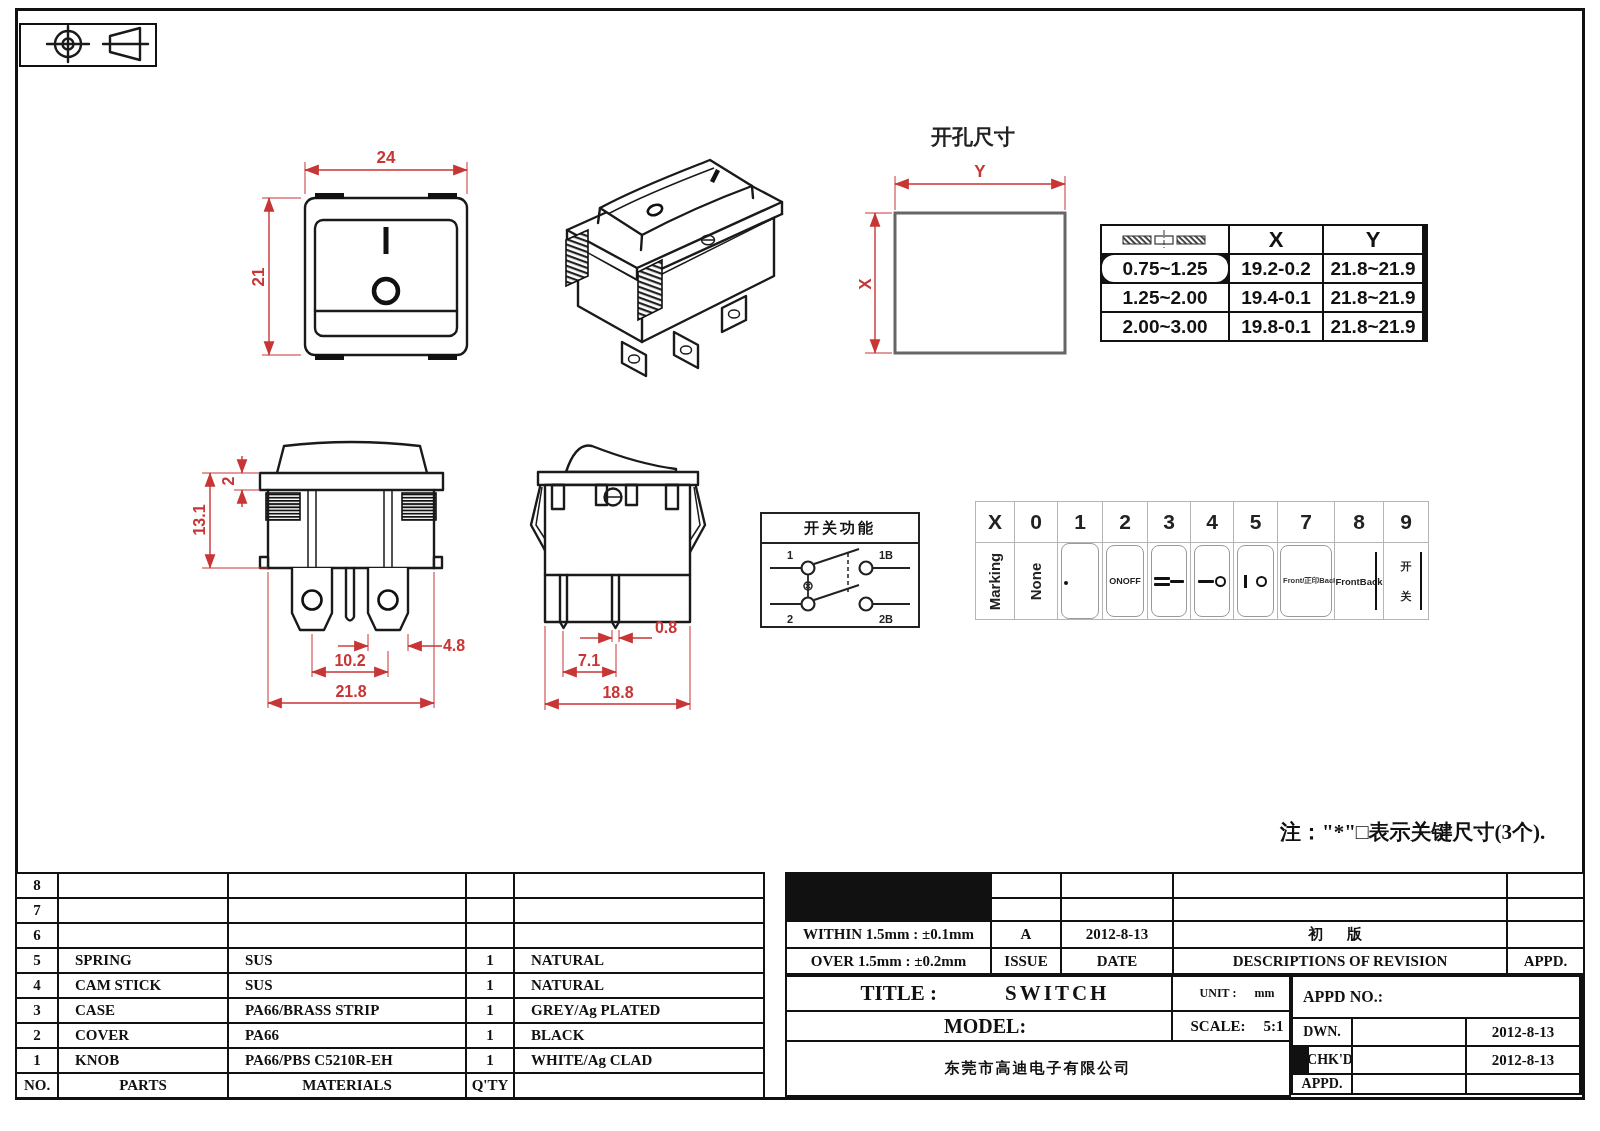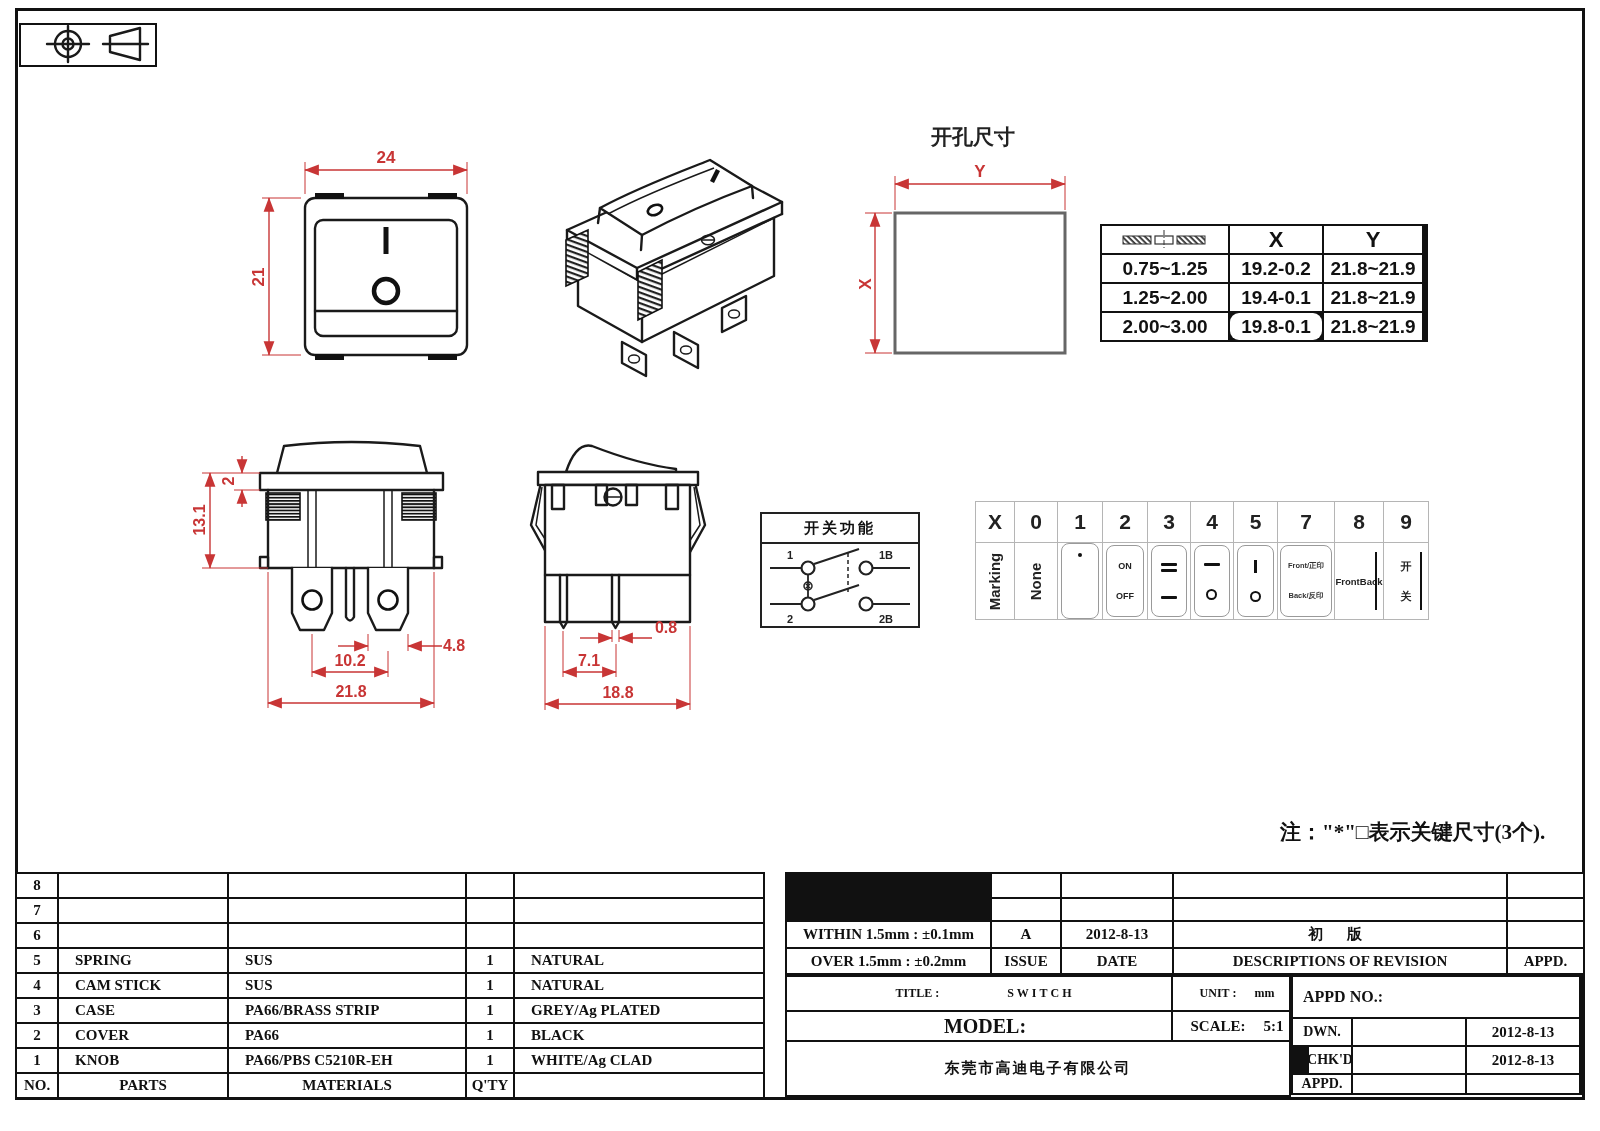--- a/index.html
+++ b/index.html
@@ -14,21 +14,21 @@
   .bgrid>div{background:#fff;display:flex;align-items:center;justify-content:center;
              font-family:"Liberation Serif",serif;font-weight:700;font-size:15px;color:#111;overflow:hidden;}
   .bgrid>div.left{justify-content:flex-start;padding-left:16px;box-sizing:border-box;}
 
   
   .lgrid{display:grid;background:#b5b5b5;padding:1px;gap:1px;box-sizing:border-box;}
   .lgrid>div{background:#fff;display:flex;align-items:center;justify-content:center;position:relative;}
 
   .mk-head{font-size:21px;font-weight:600;color:#222;}
   .mk-box{border:1.5px solid #9a9a9a;border-radius:8px;width:72%;height:60px;display:flex;
-          flex-direction:column;align-items:center;justify-content:space-around;padding:5px 2px;box-sizing:content-box;}
+          flex-direction:row;align-items:center;justify-content:space-around;padding:5px 2px;box-sizing:content-box;}
   .mk-vert{transform:rotate(-90deg);font-size:15px;font-weight:600;white-space:nowrap;color:#222;}
   .mk-onoff{font-size:9px;font-weight:700;color:#222;}
   .mk-tiny{font-size:7.5px;font-weight:600;color:#333;white-space:nowrap;}
   .mk-fb{font-size:9.5px;font-weight:700;color:#222;}
   .mk-cjk{font-size:11px;font-weight:700;color:#222;}
   .hbar{width:16px;height:3px;background:#111;border-radius:1px;}
   .hbar2{display:flex;flex-direction:column;gap:3px;align-items:center;}
   .vbar{width:3px;height:13px;background:#111;}
   .circ{width:11px;height:11px;border:2.5px solid #111;border-radius:50%;box-sizing:border-box;}
   .dot{width:4px;height:4px;background:#111;border-radius:50%;}
@@ -161,28 +161,28 @@
           </pattern>
         </defs>
         <rect x="6" y="6" width="28" height="8" fill="url(#hp2)" stroke="#333" stroke-width="1"></rect>
         <rect x="38" y="6" width="18" height="8" fill="#fff" stroke="#333" stroke-width="1.2"></rect>
         <rect x="60" y="6" width="28" height="8" fill="url(#hp2)" stroke="#333" stroke-width="1"></rect>
         <line x1="47" y1="0" x2="47" y2="20" stroke="#333" stroke-width="1" stroke-dasharray="5,2,1,2"></line>
       </svg>
     </div>
     <div style="font-family:'Liberation Sans',sans-serif;font-size:22px;font-weight:600;">X</div>
     <div style="font-family:'Liberation Sans',sans-serif;font-size:22px;font-weight:600;">Y</div>
-    <div style="font-family:'Liberation Sans',sans-serif;font-size:19px;font-weight:600;">0.75~1.25</div>
+    <div style="font-family:'Liberation Sans',sans-serif;font-size:19px;font-weight:600;border-radius:12px;">0.75~1.25</div>
     <div style="font-family:'Liberation Sans',sans-serif;font-size:19px;font-weight:600;">19.2-0.2</div>
     <div style="font-family:'Liberation Sans',sans-serif;font-size:19px;font-weight:600;">21.8~21.9</div>
     <div style="font-family:'Liberation Sans',sans-serif;font-size:19px;font-weight:600;">1.25~2.00</div>
     <div style="font-family:'Liberation Sans',sans-serif;font-size:19px;font-weight:600;">19.4-0.1</div>
     <div style="font-family:'Liberation Sans',sans-serif;font-size:19px;font-weight:600;">21.8~21.9</div>
     <div style="font-family:'Liberation Sans',sans-serif;font-size:19px;font-weight:600;">2.00~3.00</div>
-    <div style="font-family:'Liberation Sans',sans-serif;font-size:19px;font-weight:600;border-radius:9px;">19.8-0.1</div>
+    <div style="font-family:'Liberation Sans',sans-serif;font-size:19px;font-weight:600;">19.8-0.1</div>
     <div style="font-family:'Liberation Sans',sans-serif;font-size:19px;font-weight:600;">21.8~21.9</div>
   </div>
 
   <svg class="abs" style="left:180px;top:420px;" width="305" height="300" viewBox="0 0 305 300">
     <defs>
       <marker id="bv-ar" viewBox="0 0 10 8" markerWidth="11" markerHeight="9" refX="9.5" refY="4" orient="auto-start-reverse">
         <path d="M0.5,0.5 L10,4 L0.5,7.5 Z" fill="#c83535"></path>
       </marker>
       <pattern id="hp3" width="6" height="3.2" patternUnits="userSpaceOnUse">
         <rect width="6" height="3.2" fill="#fff"></rect>
@@ -457,21 +457,21 @@
     <div style="grid-column:4;grid-row:3;" class="rev-cjk">初 版</div>
     <div style="grid-column:5;grid-row:3;"></div>
     <div style="grid-column:1;grid-row:4;">OVER 1.5mm : ±0.2mm</div>
     <div style="grid-column:2;grid-row:4;">ISSUE</div>
     <div style="grid-column:3;grid-row:4;">DATE</div>
     <div style="grid-column:4;grid-row:4;">DESCRIPTIONS OF REVISION</div>
     <div style="grid-column:5;grid-row:4;">APPD.</div>
   </div>
 
   <div class="abs bgrid" style="left:785px;top:975px;width:506px;grid-template-columns:384px 116px;grid-template-rows:33px 28px 53px;">
-    <div class="kv" style="font-size:12px;">
+    <div class="kv" style="font-size:21px;">
       <span>TITLE :</span>
       <span style="margin-left:50px;letter-spacing:3px;">SWITCH</span>
     </div>
     <div class="kv" style="font-size:12px;">
       <span>UNIT :</span>
       <span>mm</span>
     </div>
     <div class="kv" style="font-size:20px;">
       <span>MODEL:</span>
     </div>

